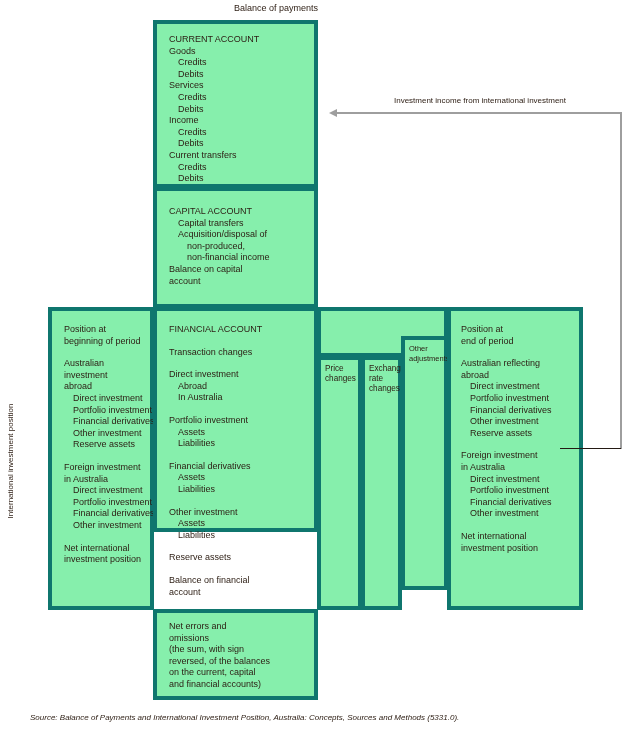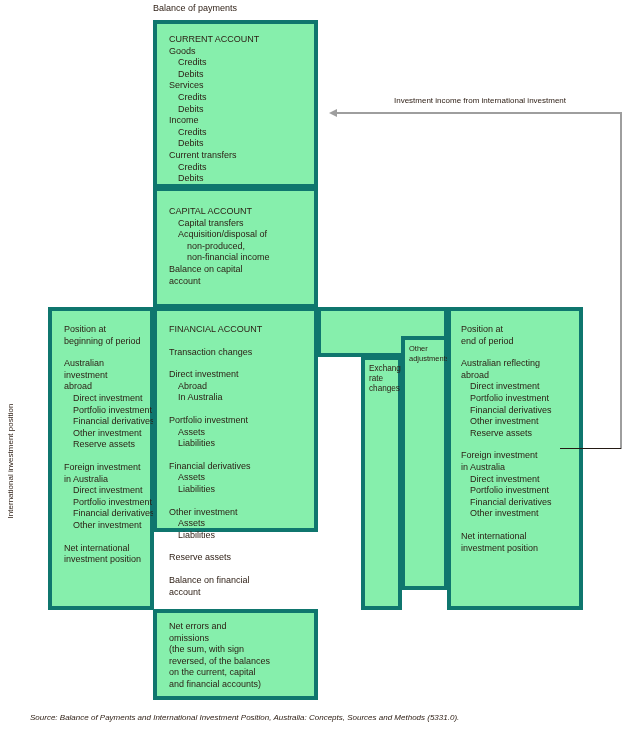--- a/index.html
+++ b/index.html
@@ -7,21 +7,21 @@
     position:relative;width:624px;height:732px;background:#ffffff;overflow:hidden;
     font-family:"Liberation Sans","DejaVu Sans",sans-serif;color:#2b1c12;
   }
   .dbox{position:absolute;border:4px solid #0f766e;background:#86efac;box-sizing:border-box;}
   .lines{font-size:9px;line-height:11.6px;}
   .lines div{white-space:nowrap;}
   .lines .i1{padding-left:9px;}
   .lines .i2{padding-left:18px;}
   .lines .gap{margin-top:11px;}
   .bop-title{
-    position:absolute;left:153px;top:3px;width:165px;text-align:left;
+    position:absolute;left:153px;top:3px;width:165px;text-align:right;
     font-size:9px;color:#2b1c12;
   }
   .oc-header{
     position:absolute;left:317px;top:307px;width:131px;height:50px;
     display:flex;align-items:center;justify-content:center;text-align:center;
     font-size:9.5px;line-height:12px;white-space:pre-line;
   }
   .col-label{font-size:8.2px;line-height:10px;padding:4px 2px 0 4px;white-space:normal;}
   .col-label.small{font-size:7.5px;}
   .arrow-label{
@@ -121,20 +121,23 @@
         <div class="i1">Assets</div>
         <div class="i1">Liabilities</div>
         <div class="gap">Reserve assets</div>
         <div class="gap">Balance on financial</div>
         <div>account</div>
       </div>
   </div>
 
   <div class="dbox" style="left:317px;top:307px;width:131px;height:50px;"></div>
 
+  <div class="dbox" style="left:317px;top:356px;width:45px;height:254px;">
+    <div class="col-label">Price changes</div>
+  </div>
 
   <div class="dbox" style="left:361px;top:356px;width:41px;height:254px;">
     <div class="col-label">Exchange rate changes</div>
   </div>
 
   <div class="dbox" style="left:401px;top:336px;width:47px;height:254px;">
     <div class="col-label small">Other adjustments</div>
   </div>
 
   <div class="dbox" style="left:447px;top:307px;width:136px;height:303px;">

